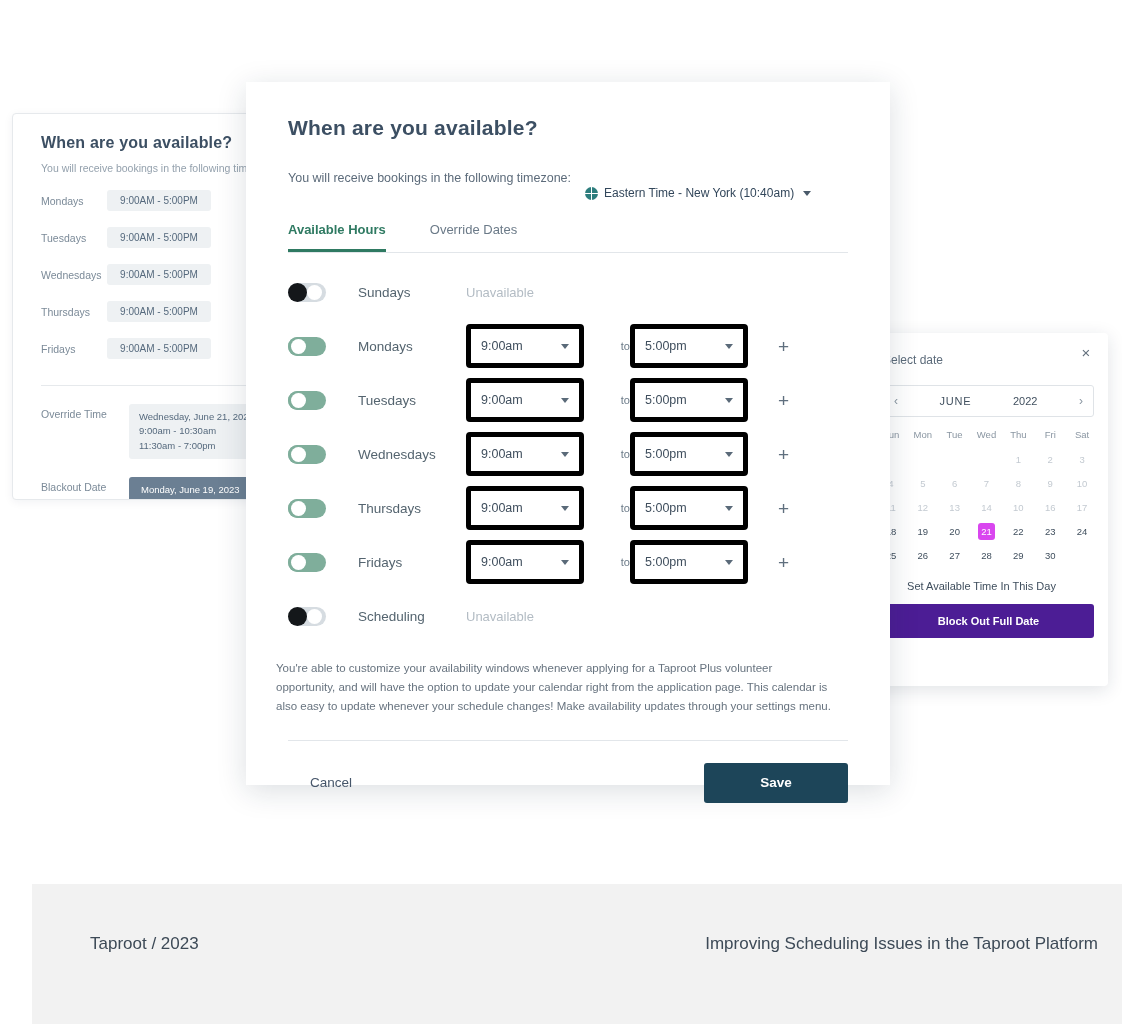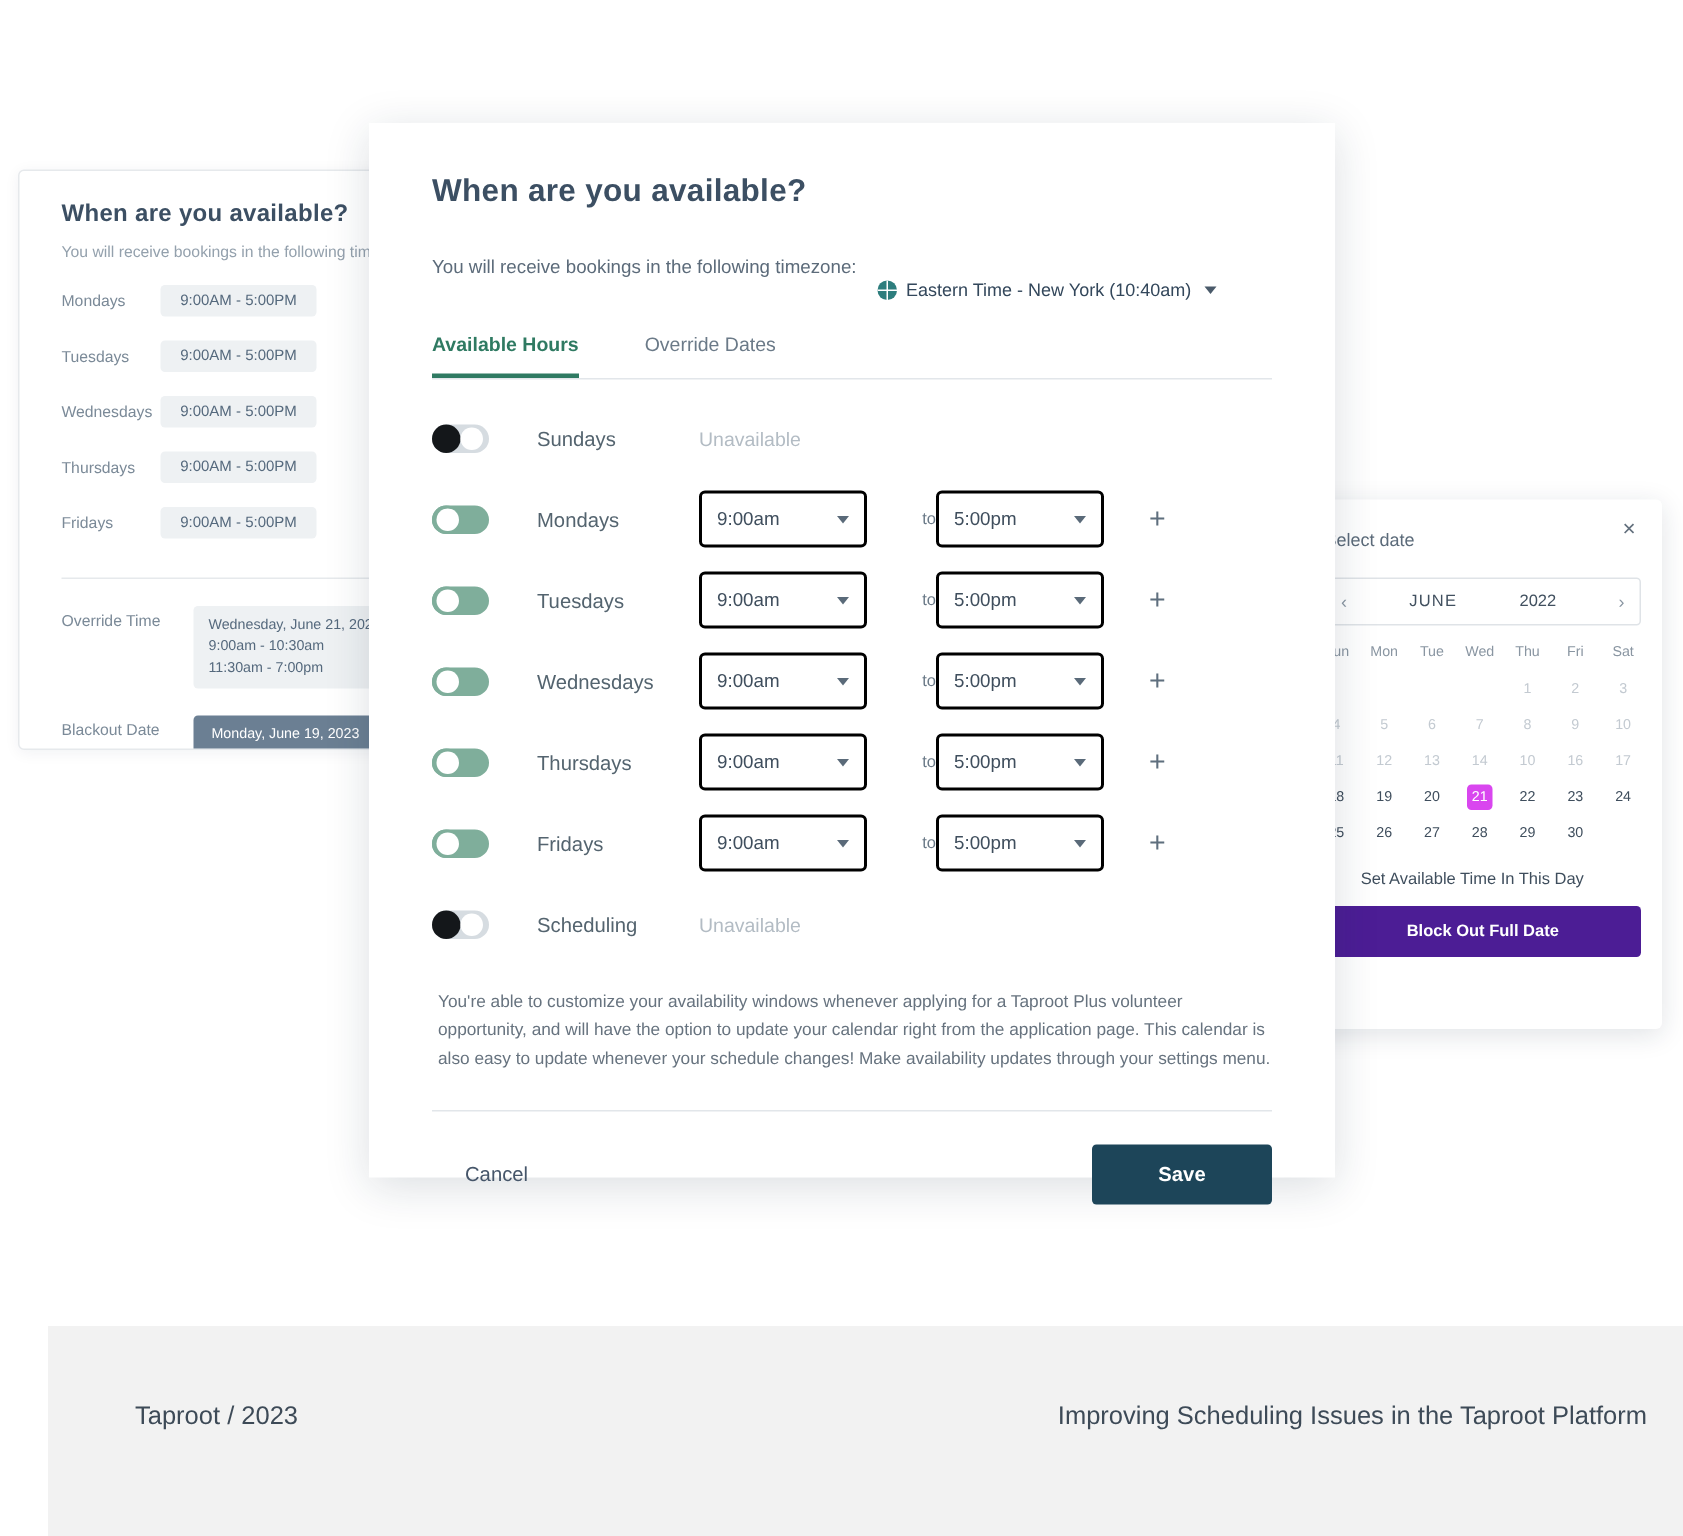--- a/index.html
+++ b/index.html
@@ -313,21 +313,21 @@
     font-size: 13.5px;
     color: #54646f;
   }
   .unavail {
     font-size: 13px;
     color: #b3bcc4;
   }
   .select {
     width: 88px;
     height: 34px;
-    border: 2px solid #000000;
+    border: 5px solid #000000;
     border-radius: 4px;
     display: flex;
     align-items: center;
     justify-content: space-between;
     padding: 0 10px;
     font-size: 12.5px;
     color: #3f4e5d;
     background: #ffffff;
     cursor: pointer;
   }
@@ -344,21 +344,21 @@
   }
   .plus {
     margin-left: 30px;
     font-size: 19px;
     color: #5f6f7e;
     line-height: 1;
     cursor: pointer;
   }
 
   .helper {
-    margin: 16px 42px 0 46px;
+    margin: 16px 42px 0 30px;
     font-size: 11.5px;
     color: #67737f;
     line-height: 1.65;
     width: 558px;
   }
   .foot-div {
     height: 1px;
     background: #e2e6ea;
     margin: 24px 42px 0 42px;
   }
@@ -368,21 +368,21 @@
     justify-content: space-between;
     margin: 22px 42px 0 42px;
   }
   .cancel {
     font-size: 13.5px;
     color: #46566a;
     padding-left: 22px;
     cursor: pointer;
   }
   .save {
-    width: 120px;
+    width: 144px;
     height: 40px;
     background: #1d4559;
     color: #ffffff;
     font-size: 13.5px;
     font-weight: bold;
     border: none;
     border-radius: 3px;
     cursor: pointer;
     font-family: "Liberation Sans", sans-serif;
   }

